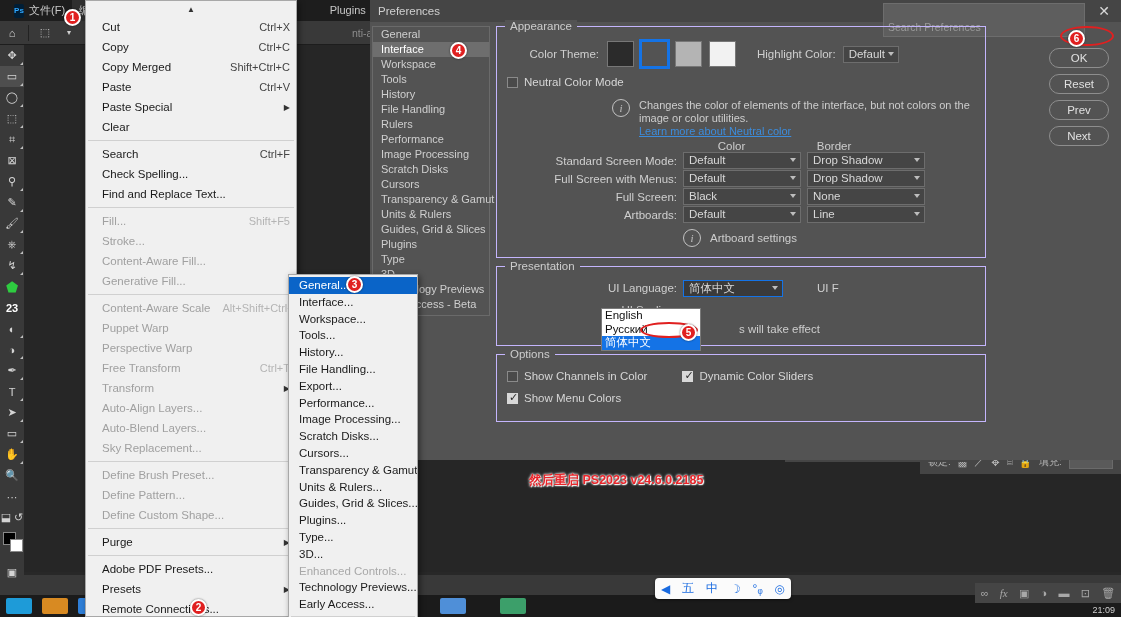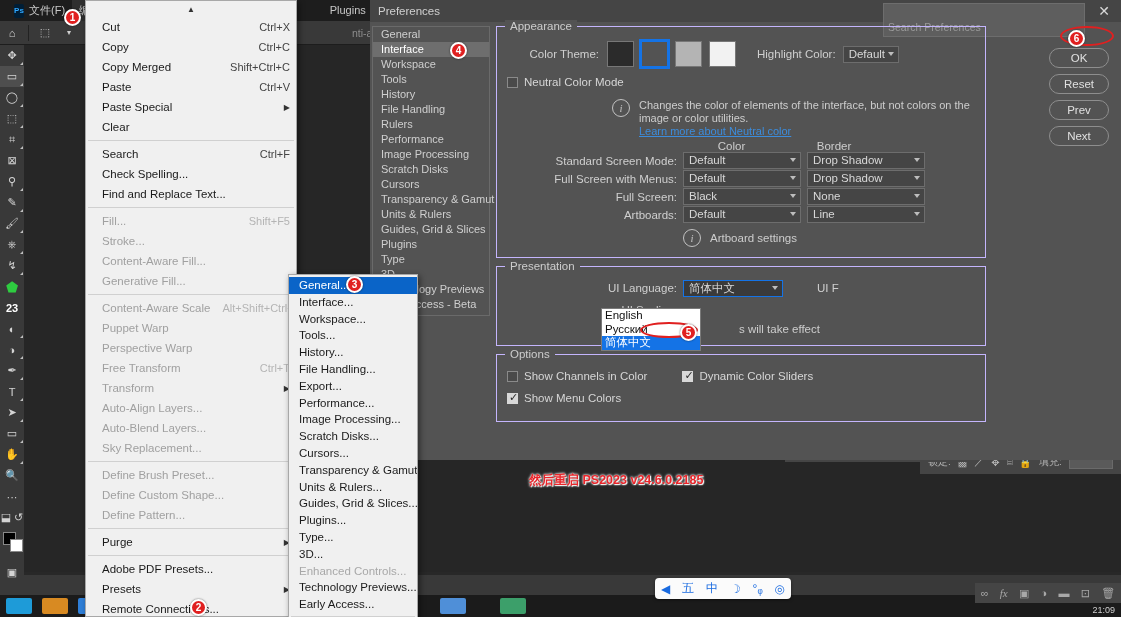--- a/index.html
+++ b/index.html
@@ -595,24 +595,24 @@
       </div>
     <div class="em-row dim">
         <span class="lbl">Sky Replacement...</span>
       </div>
     <div class="em-sep"></div>
 
     <div class="em-row dim">
         <span class="lbl">Define Brush Preset...</span>
       </div>
     <div class="em-row dim">
+        <span class="lbl">Define Pattern...</span>
+      </div>
+    <div class="em-row dim">
         <span class="lbl">Define Custom Shape...</span>
-      </div>
-    <div class="em-row dim">
-        <span class="lbl">Define Pattern...</span>
       </div>
     <div class="em-sep"></div>
 
     <div class="em-row">
         <span class="lbl">Purge</span>
         <span class="arrow">▶</span>
       </div>
     <div class="em-sep"></div>
 
     <div class="em-row">

